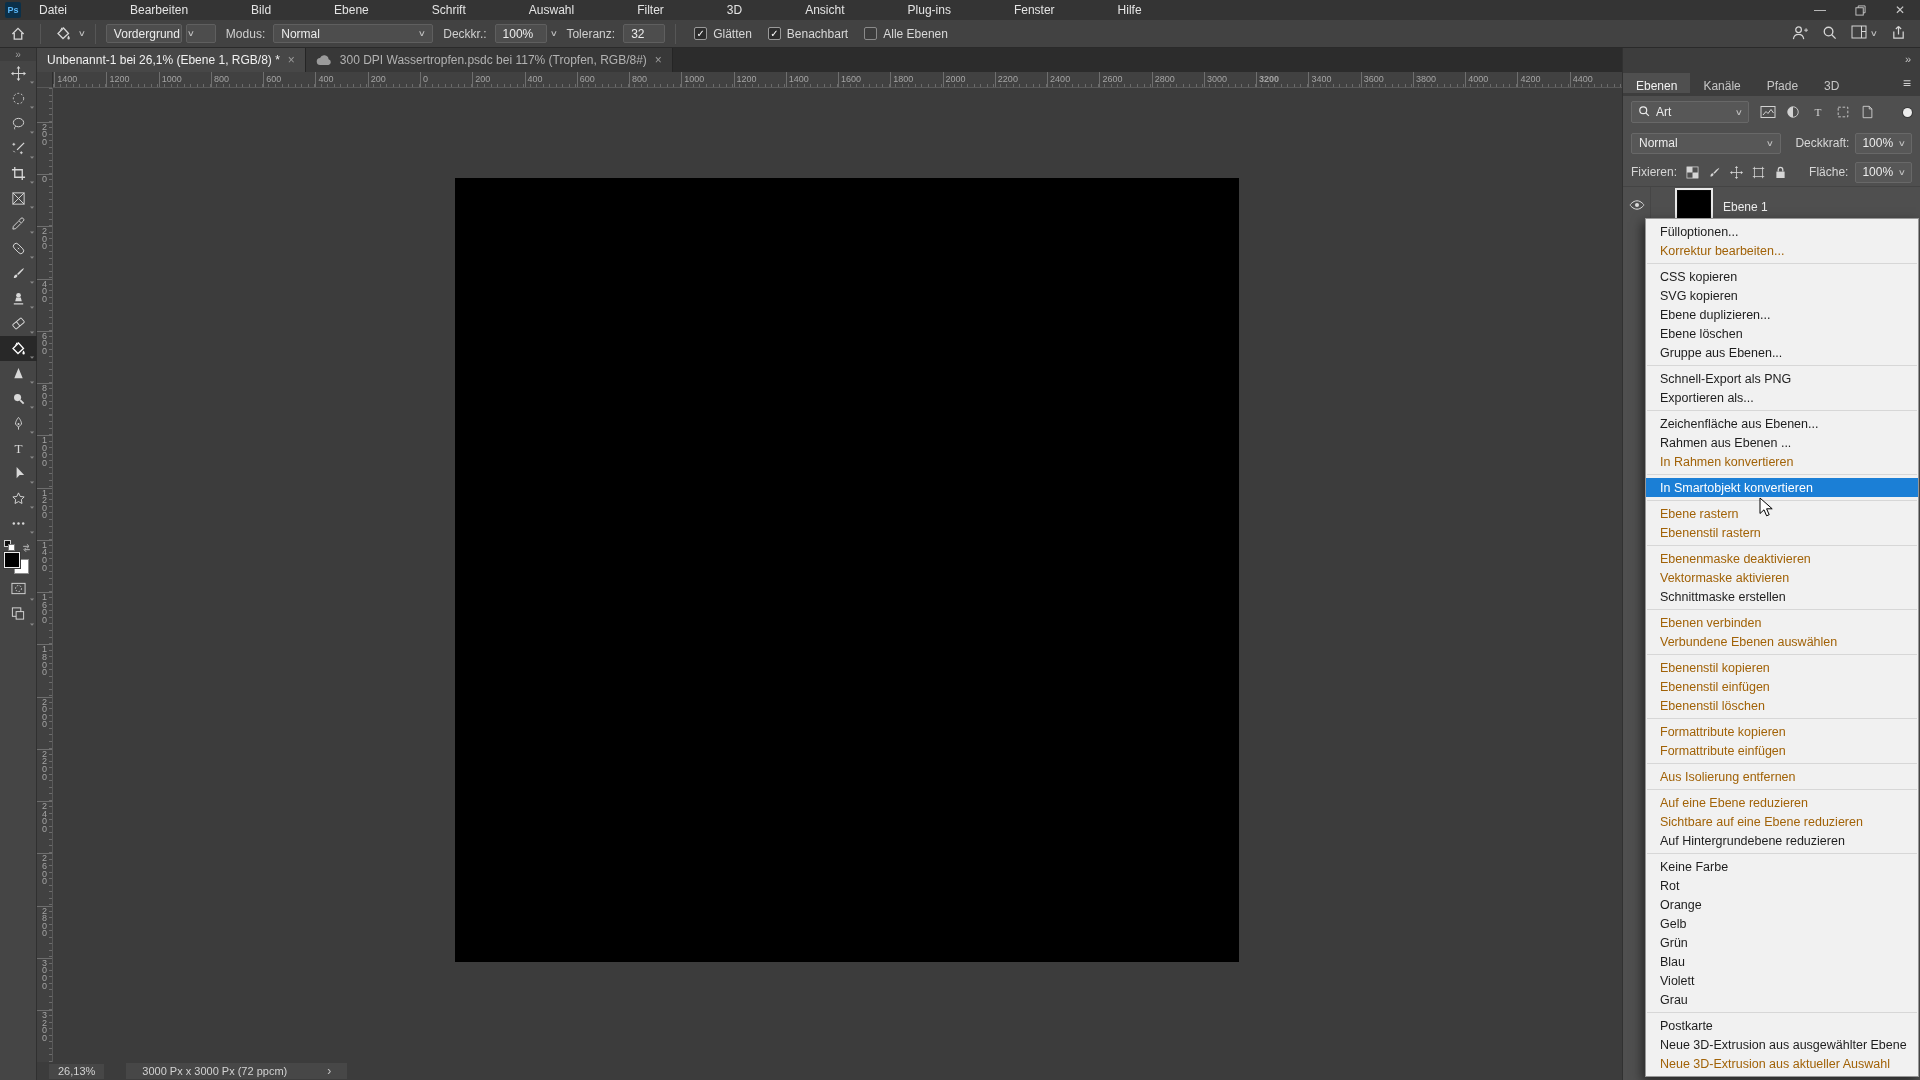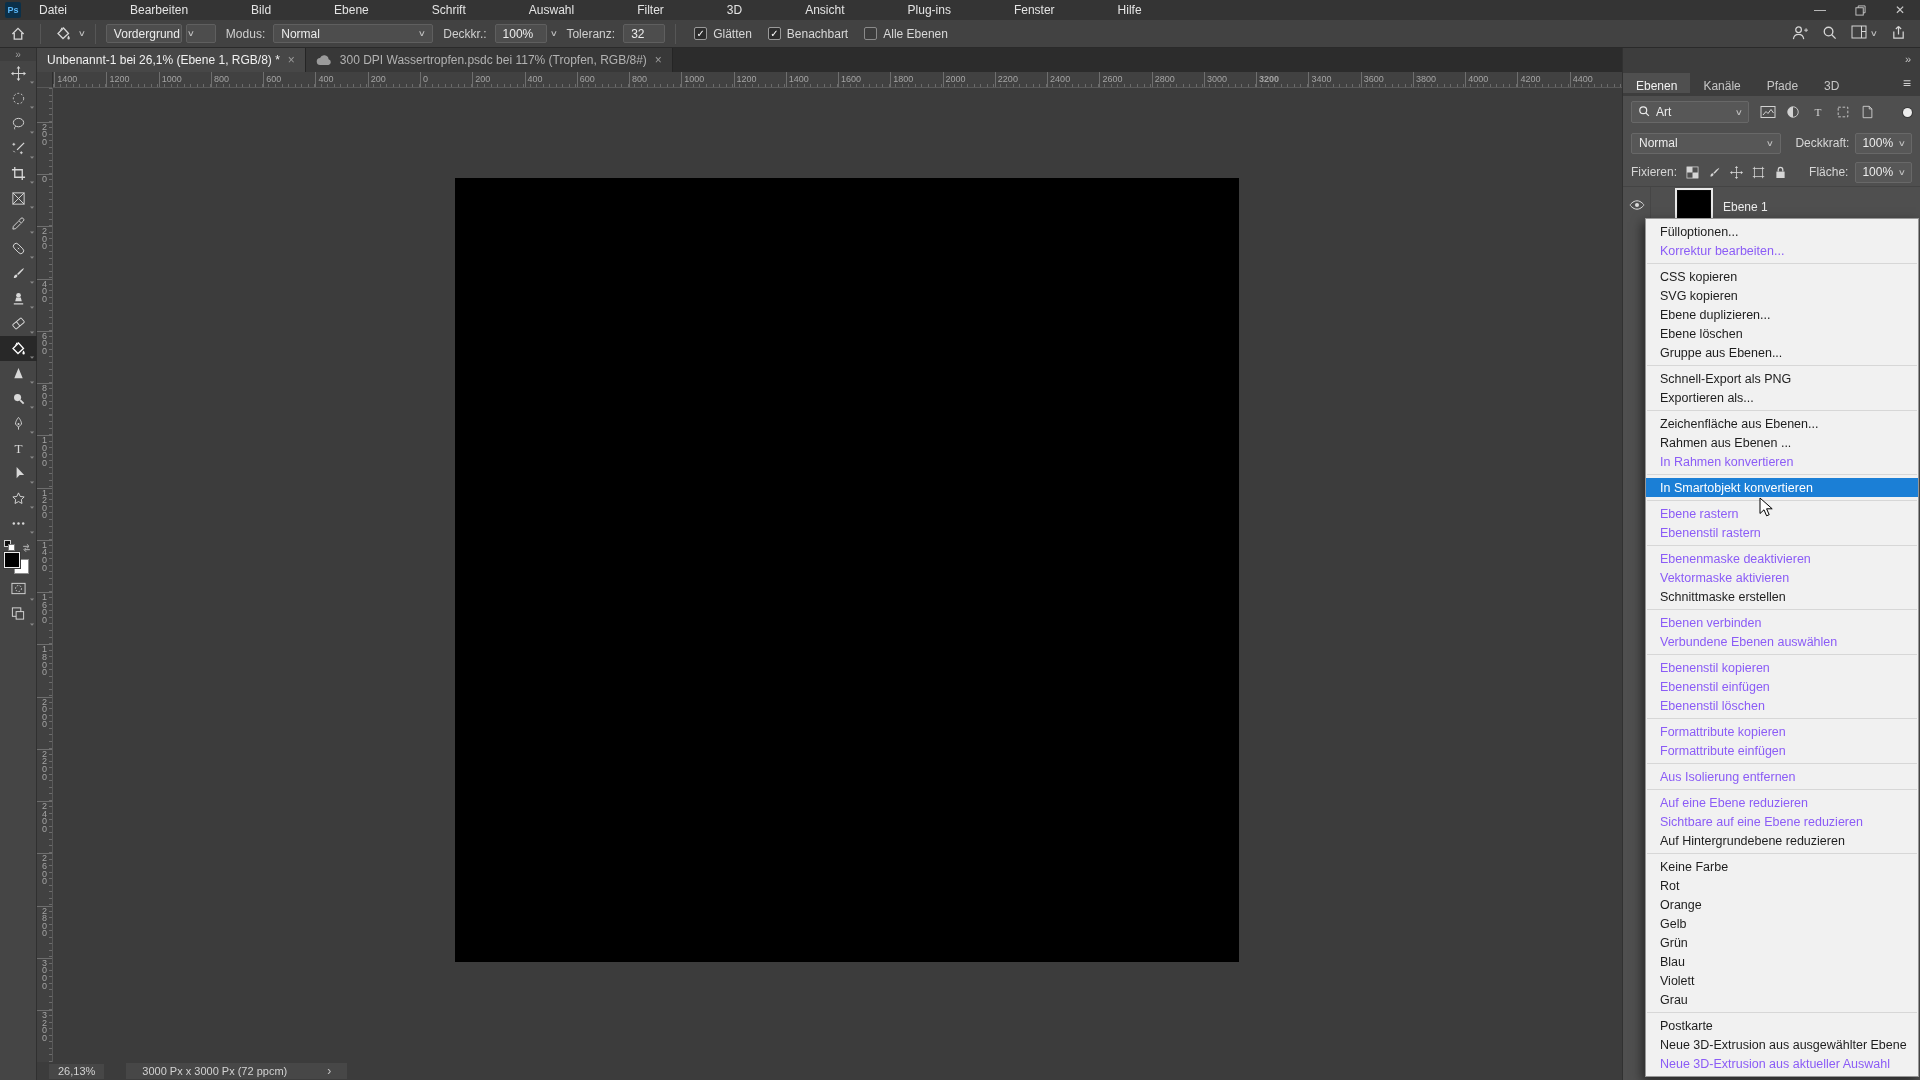--- a/index.html
+++ b/index.html
@@ -112,21 +112,21 @@
   .eye-cell{width:28px;display:flex;align-items:center;justify-content:center;color:#dcdcdc;
     border-right:1px solid #464646;height:100%;}
   .layer-thumb{width:34px;height:34px;background:#000;border:1px solid #0a0a0a;outline:2px solid #e9e9e9;
     margin-left:26px;}
   .layer-name{margin-left:12px;color:#ececec;}
 
   
   .ctx{position:absolute;left:1645px;top:218px;width:274px;background:#f1f1f1;border:1px solid #979797;
     box-shadow:-3px 4px 10px rgba(0,0,0,.5);z-index:10;padding:3px 0;font-size:12.5px;color:#1d1d1d;}
   .ctx-item{height:19px;display:flex;align-items:center;padding:0 18px 0 14px;white-space:nowrap;}
-  .ctx-item.disabled{color:#8b5cf6;}
+  .ctx-item.disabled{color:#a16207;}
   .ctx-item.highlighted{color:#ffffff;}
   .ctx-sep{height:1px;background:#d7d7d7;margin:3px 1px;}
 
   .cursor{position:absolute;left:1758px;top:497px;z-index:12;pointer-events:none;}
 </style>
 </head>
 <body>
 
 <div id="stage">
 

